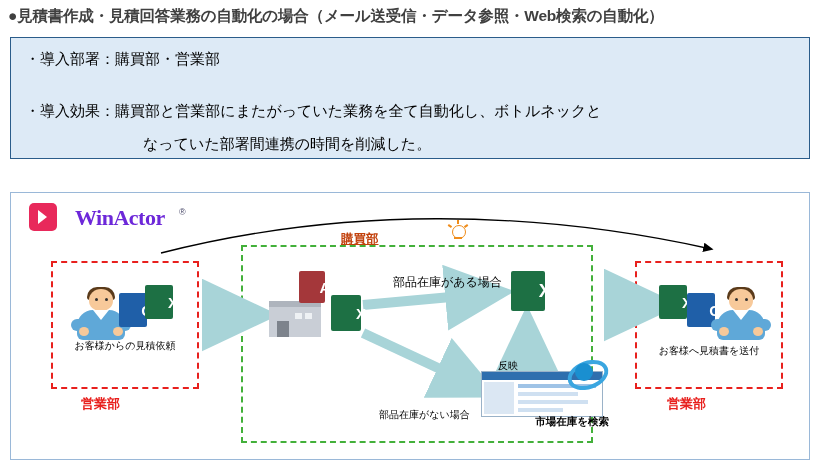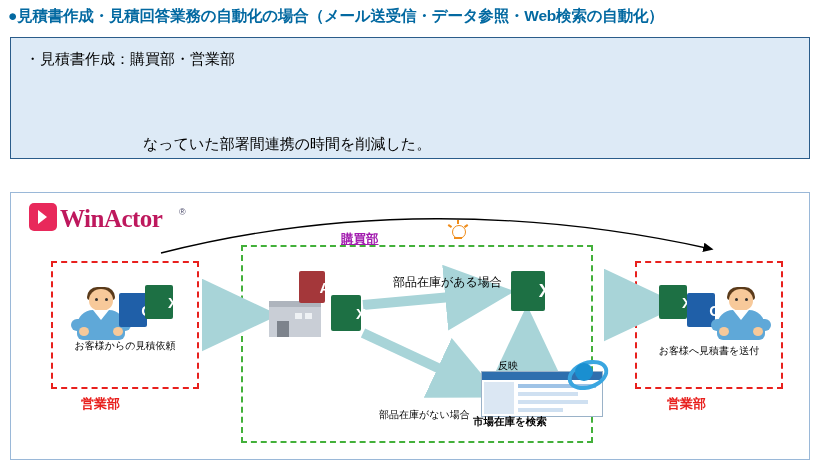--- a/index.html
+++ b/index.html
@@ -6,21 +6,21 @@
   body{
     width:824px;height:471px;
     background:#ffffff;
     font-family:"Liberation Sans","DejaVu Sans",sans-serif;
     position:relative;
     overflow:hidden;
   }
   
   #title{
     position:absolute;left:8px;top:6px;width:810px;
-    font-size:15.5px;font-weight:bold;color:#0369a1;
+    font-size:15.5px;font-weight:bold;color:#404040;
     letter-spacing:-0.2px;
     white-space:nowrap;
   }
   
   #summary-box{
     position:absolute;left:10px;top:37px;width:800px;height:122px;
     background:#ddeaf6;border:1px solid #2a5c8a;
     box-sizing:border-box;
   }
   .sum-row{
@@ -42,27 +42,27 @@
   }
   #logo .mark{
     position:absolute;left:0;top:2px;width:28px;height:28px;
     background:#e8295b;border-radius:5px;
   }
   #logo .mark:after{
     content:"";position:absolute;left:9px;top:7px;
     border-left:9px solid #ffffff;border-top:7px solid transparent;border-bottom:7px solid transparent;
   }
   #logo .txt{
-    position:absolute;left:31px;top:4px;font-size:25px;font-weight:bold;color:#be185d;
+    position:absolute;left:46px;top:4px;font-size:22px;font-weight:bold;color:#6d28d9;
     font-family:"Liberation Serif","DejaVu Serif",serif;letter-spacing:-0.5px;
   }
   #logo .reg{position:absolute;left:150px;top:6px;font-size:9px;color:#4a4a6a;}
   
   .dlabel{position:absolute;font-size:12.5px;font-weight:bold;white-space:nowrap;}
-  #lbl-kobaibu{left:330px;top:38px;color:#a21caf;text-decoration:underline;}
+  #lbl-kobaibu{left:330px;top:38px;color:#c2410c;text-decoration:underline;}
   #lbl-auto{left:460px;top:33px;color:#ef6c00;font-size:13px;}
   .bulb{
     position:absolute;left:437px;top:27px;width:20px;height:22px;
   }
   .bulb .b{position:absolute;left:4px;top:5px;width:12px;height:12px;border:1.6px solid #ef8c1a;border-radius:50%;}
   .bulb .s1,.bulb .s2,.bulb .s3{position:absolute;background:#ef8c1a;}
   .bulb .s1{left:9px;top:0px;width:1.6px;height:4px;}
   .bulb .s2{left:0px;top:5px;width:4px;height:1.6px;transform:rotate(35deg);}
   .bulb .s3{left:16px;top:5px;width:4px;height:1.6px;transform:rotate(-35deg);}
   .bulb .base{position:absolute;left:6px;top:17px;width:8px;height:1.6px;background:#ef8c1a;}
@@ -83,21 +83,21 @@
   #eigyo-left{left:70px;top:202px;}
   #eigyo-right{left:656px;top:202px;}
   
   .cap{
     position:absolute;font-size:10px;color:#000;text-align:center;line-height:1.25;white-space:nowrap;
   }
   #cap-left{left:48px;top:147px;width:132px;}
   #cap-right{left:632px;top:152px;width:132px;}
   #cap-center{left:238px;top:146px;width:160px;text-align:center;}
   #cap-mitsu{left:470px;top:122px;width:120px;text-align:center;font-size:10.5px;font-weight:bold;}
-  #cap-shijo{left:462px;top:222px;width:136px;text-align:left;font-size:10.5px;font-weight:bold;}
+  #cap-shijo{left:462px;top:222px;width:136px;text-align:right;font-size:10.5px;font-weight:bold;}
   #cap-zaiko-yes{left:382px;top:82px;font-size:12px;}
   #cap-zaiko-no{left:368px;top:216px;font-size:10px;}
   #cap-hanei{left:487px;top:167px;font-size:10px;}
   
   .person{position:absolute;width:60px;height:56px;}
   .person .head{position:absolute;left:18px;top:0px;width:24px;height:22px;background:#f7c99a;border-radius:50% 50% 45% 45%;}
   .person .hair{position:absolute;left:16px;top:-2px;width:28px;height:13px;background:#5a3a1a;border-radius:14px 14px 4px 4px;}
   .person .eye-l{position:absolute;left:24px;top:9px;width:3px;height:3px;background:#333;border-radius:50%;}
   .person .eye-r{position:absolute;left:34px;top:9px;width:3px;height:3px;background:#333;border-radius:50%;}
   .person .body{position:absolute;left:6px;top:21px;width:48px;height:30px;background:#5fa8d8;border-radius:16px 16px 6px 6px;}
@@ -145,21 +145,24 @@
   
   #arrows{position:absolute;left:0;top:0;width:800px;height:268px;}
 </style>
 </head>
 <body>
 
 <div id="title">●見積書作成・見積回答業務の自動化の場合（メール送受信・データ参照・Web検索の自動化）</div>
 
 <div id="summary-box">
   <div class="sum-row" id="sum-r1">
-    <span class="lbl">・見積書作成：</span><span>購買部・営業部</span>
+    <span class="lbl">・導入部署：</span><span>購買部・営業部</span>
+  </div>
+  <div class="sum-row" id="sum-r3">
+    <span class="lbl">・導入効果：</span><span>購買部と営業部にまたがっていた業務を全て自動化し、ボトルネックと</span>
   </div>
   <div class="sum-row" id="sum-r4">
     <span>なっていた部署間連携の時間を削減した。</span>
   </div>
 </div>
 
 <div id="diagram">
 
   <div id="logo">
     <div class="mark"></div>

